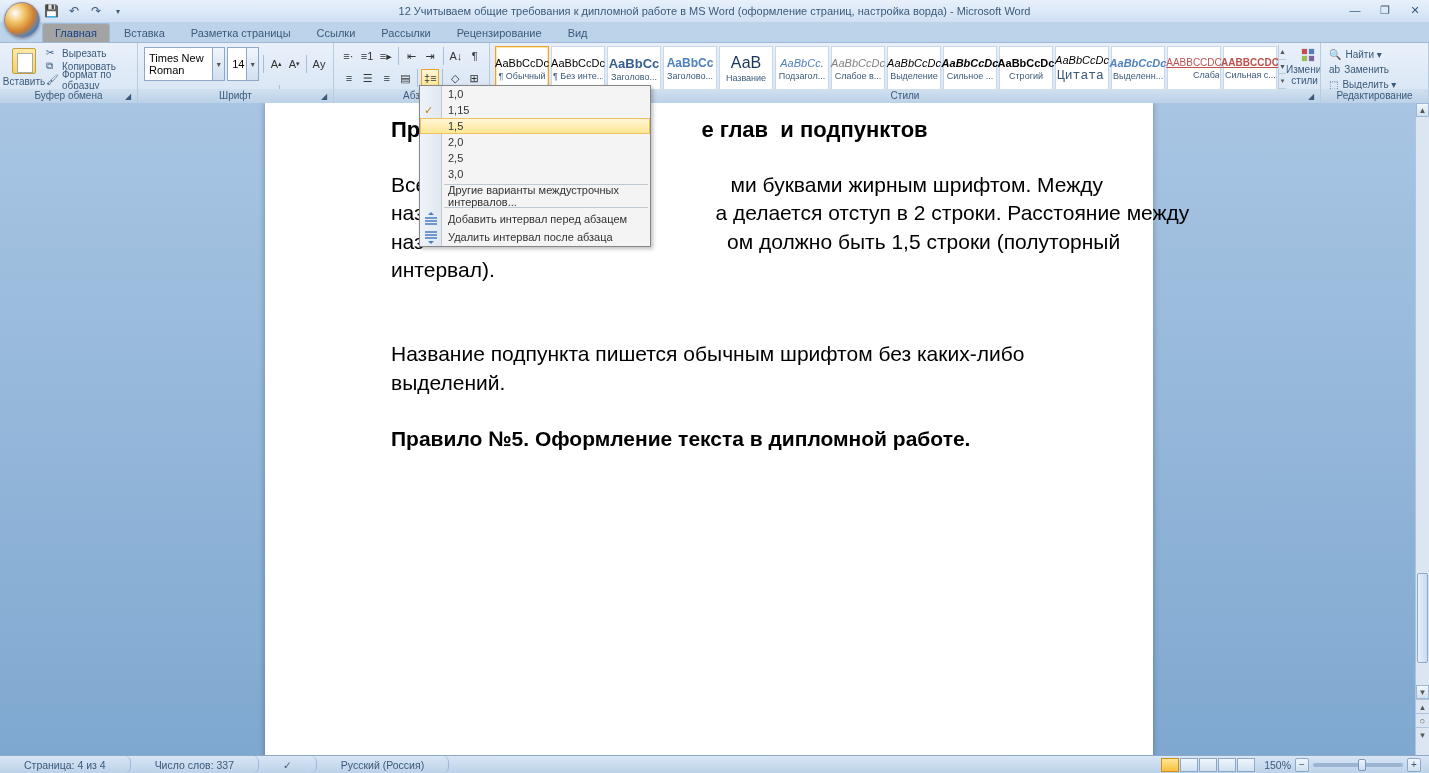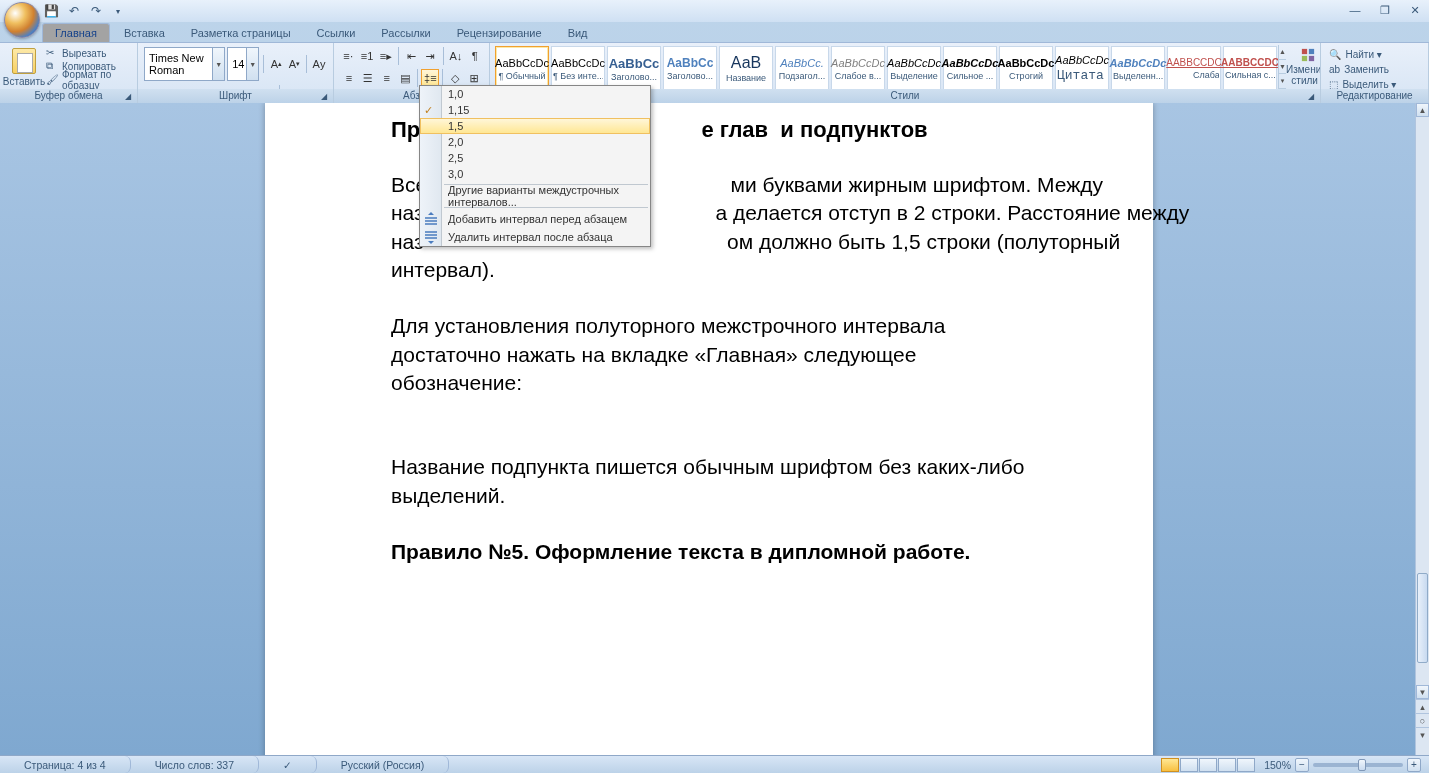--- a/index.html
+++ b/index.html
@@ -106,20 +106,21 @@
 <body>
 
 <div class="titlebar">
   <div class="office-btn"></div>
   <div class="qat">
     <span class="qat-icon">💾</span>
     <span class="qat-icon">↶</span>
     <span class="qat-icon">↷</span>
     <span class="qat-icon" style="font-size:8px">▾</span>
   </div>
+  <div class="title-text">12 Учитываем общие требования к дипломной работе в MS Word (оформление страниц, настройка ворда) - Microsoft Word</div>
   <div class="win-controls">
     <div class="win-btn">—</div>
     <div class="win-btn">❐</div>
     <div class="win-btn">✕</div>
   </div>
 </div>
 
 <div class="tabs">
   <div class="tab active">Главная</div>
   <div class="tab">Вставка</div>
@@ -356,21 +357,20 @@
 <div class="doc-area">
   <div class="page">
     <div class="doc-content">
       <div class="doc-h"><span style="white-space:pre">Пр                                              е глав  и подпунктов</span></div>
       <div class="doc-p">
         <span style="white-space:pre">Все                                                    ми буквами жирным шрифтом. Между</span><br>
         <span style="white-space:pre">наз                                                  а делается отступ в 2 строки. Расстояние между</span><br>
         <span style="white-space:pre">наз                                                    ом должно быть 1,5 строки (полуторный</span><br>
         <span>интервал).</span>
       </div>
-      <div class="doc-p">Для установления полуторного межстрочного интервала достаточно нажать на вкладке «Главная» следующее обозначение:</div>
       <div class="doc-p" style="margin-top:56px">Название подпункта пишется обычным шрифтом без каких-либо выделений.</div>
       <div class="doc-p doc-b">Правило №5. Оформление текста в дипломной работе.</div>
     </div>
   </div>
 </div>
 
 <div class="vscroll">
   <div class="arr">▲</div>
   <div class="thumb"></div>
   <div class="extra">

